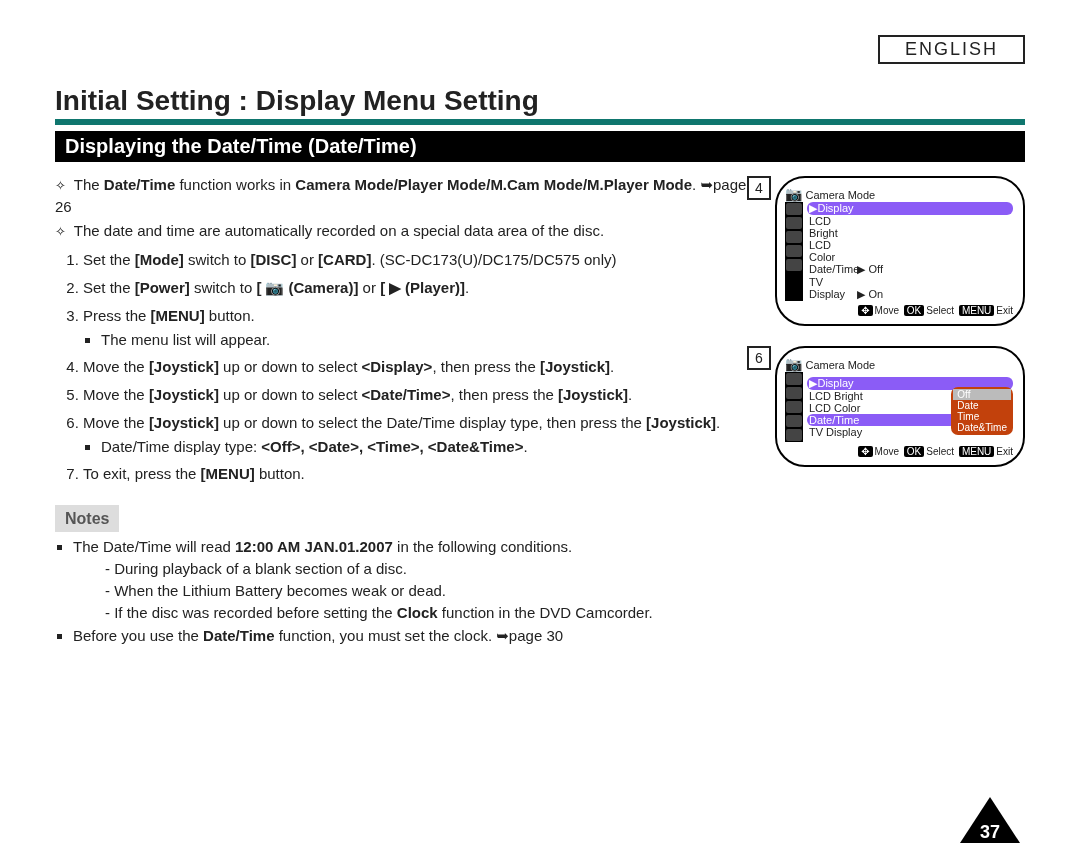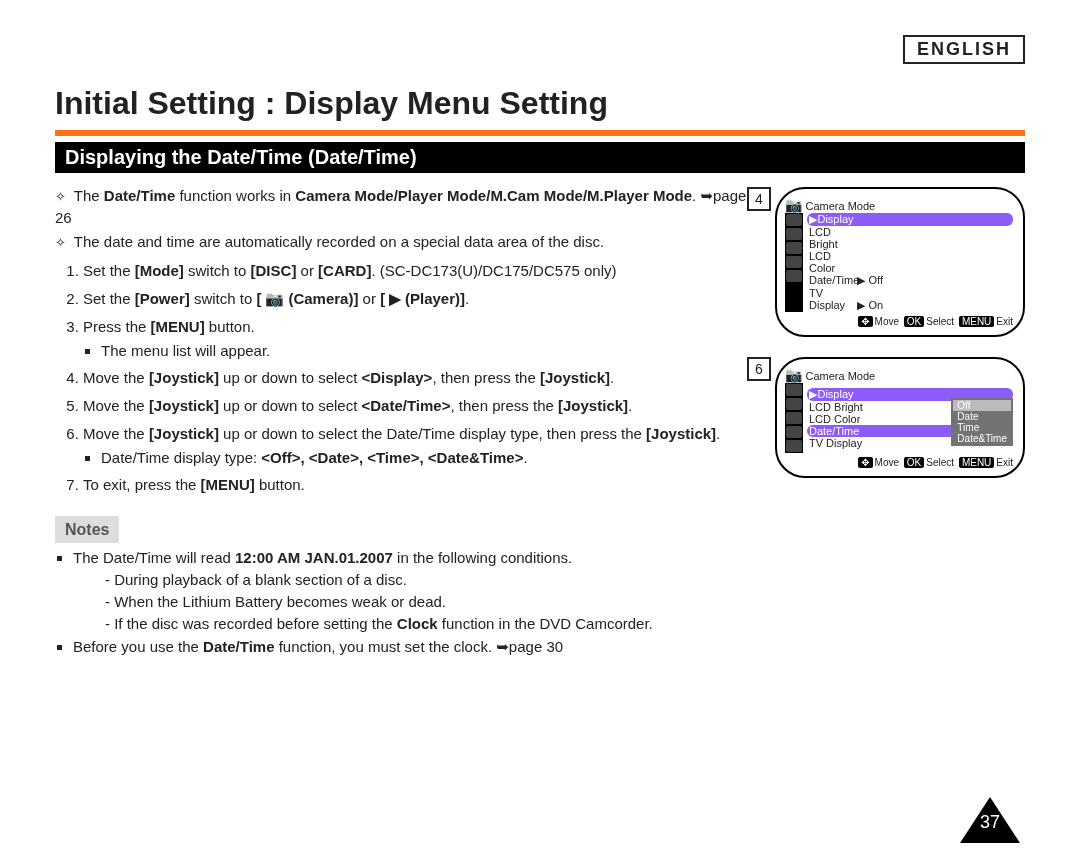--- a/index.html
+++ b/index.html
@@ -13,31 +13,31 @@
     height: 865px;
     padding: 30px 55px 20px 55px;
     box-sizing: border-box;
     position: relative;
   }
   .lang-box {
     position: absolute;
     top: 35px;
     right: 55px;
     border: 2px solid #222;
-    padding: 2px 12px;
-    font-weight: bold;
+    padding: 2px 25px;
+    font-weight: normal;
     letter-spacing: 2px;
     font-size: 18px;
   }
   .title {
-    font-size: 32px;
+    font-size: 28px;
     font-weight: bold;
     margin-top: 55px;
-    border-bottom: 6px solid #f97316;
-    padding-bottom: 8px;
+    border-bottom: 6px solid #0f766e;
+    padding-bottom: 2px;
   }
   .section-bar {
     background: #000;
     color: #fff;
     font-weight: bold;
     font-size: 20px;
     padding: 4px 10px;
     margin-top: 6px;
   }
   .content {
@@ -120,47 +120,47 @@
     border-radius:2px;
   }
   .menu-items { flex:1; }
   .menu-items div { padding: 0 2px; }
   .menu-items .hilite { background:#8b5cf6; color:#fff;border-radius:6px; }
   .popup {
     position:absolute;
     right:10px;
     top:54%;
     transform:translateY(-50%);
-    background:#737373;
+    background:#c2410c;
     color:#fff;
     font-size:10px;
     padding:2px;
-    border-radius:0;
+    border-radius:7px;
   }
   .popup div { padding:0 4px; }
   .popup .ph { background:#bbb; }
   .footer-hint { font-size: 10px; text-align: right; margin-top: 4px; }
   .footer-hint .btn {
     background:#000; color:#fff; padding:0 3px; border-radius:2px;
     margin:0 2px;
   }
   .val-col { display:inline-block; width:48px; }
   .page-badge {
     position:absolute;
     bottom:22px;
     right:60px;
     width:60px;
     height:46px;
   }
   .page-badge svg { width:100%; height:100%; }
   .page-badge .num {
     position:absolute; inset:0;
     display:flex; align-items:flex-end; justify-content:center;
-    color:#fff; font-weight:normal; font-size:18px;
-    padding-bottom:10px;
+    color:#fff; font-weight:bold; font-size:18px;
+    padding-bottom:0;
     text-align:right;
   }
 </style>
 </head>
 <body>
 
 <div class="page">
 
   <div class="lang-box">ENGLISH</div>
 

